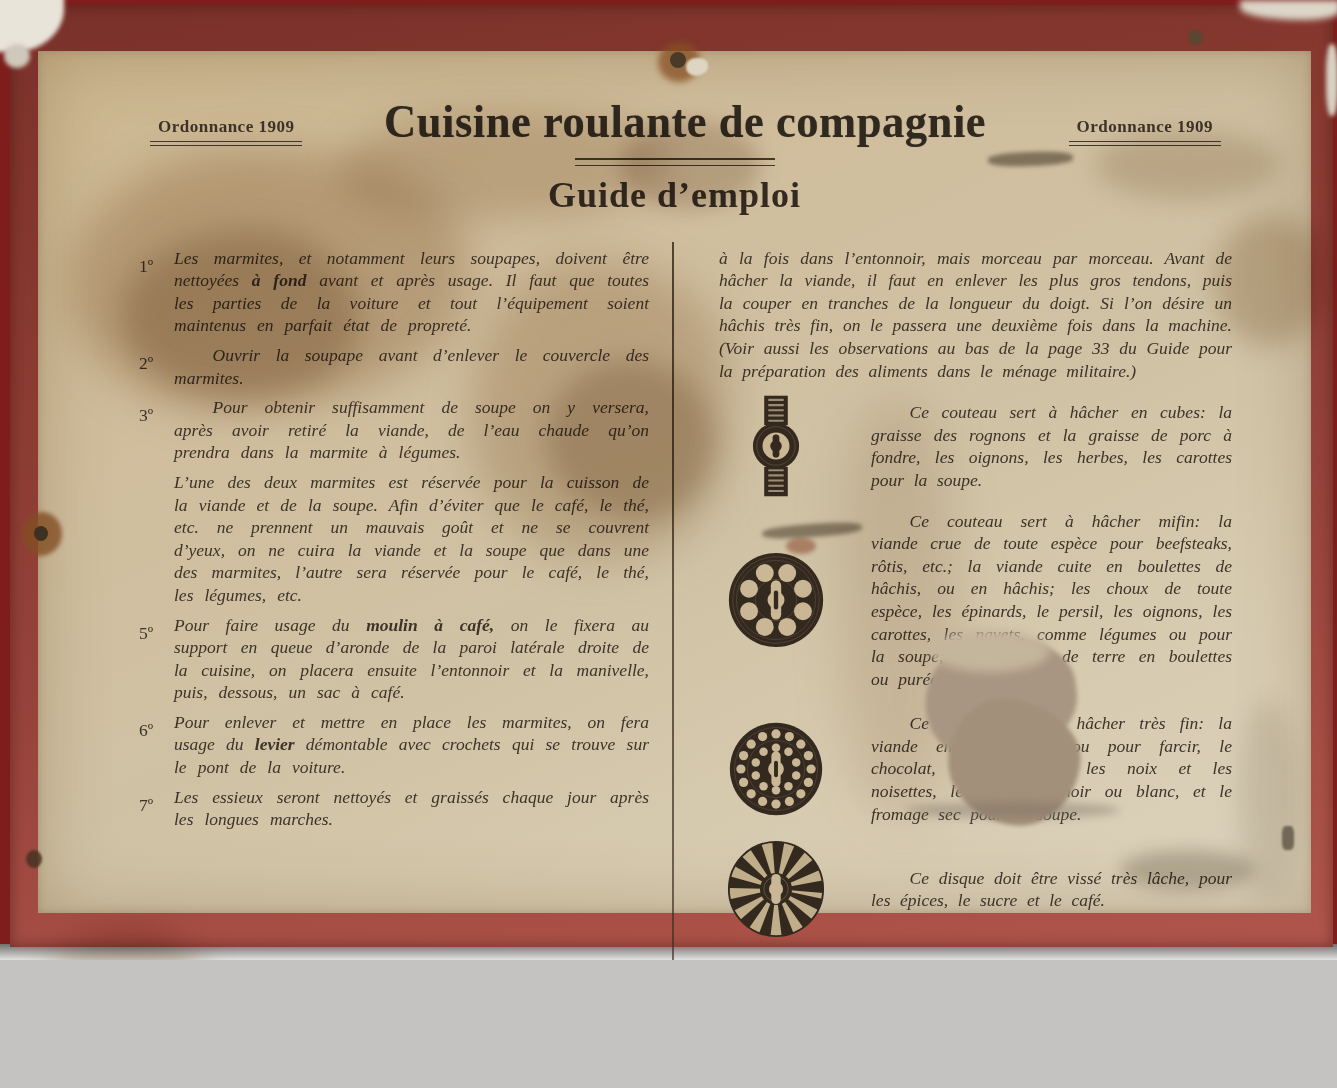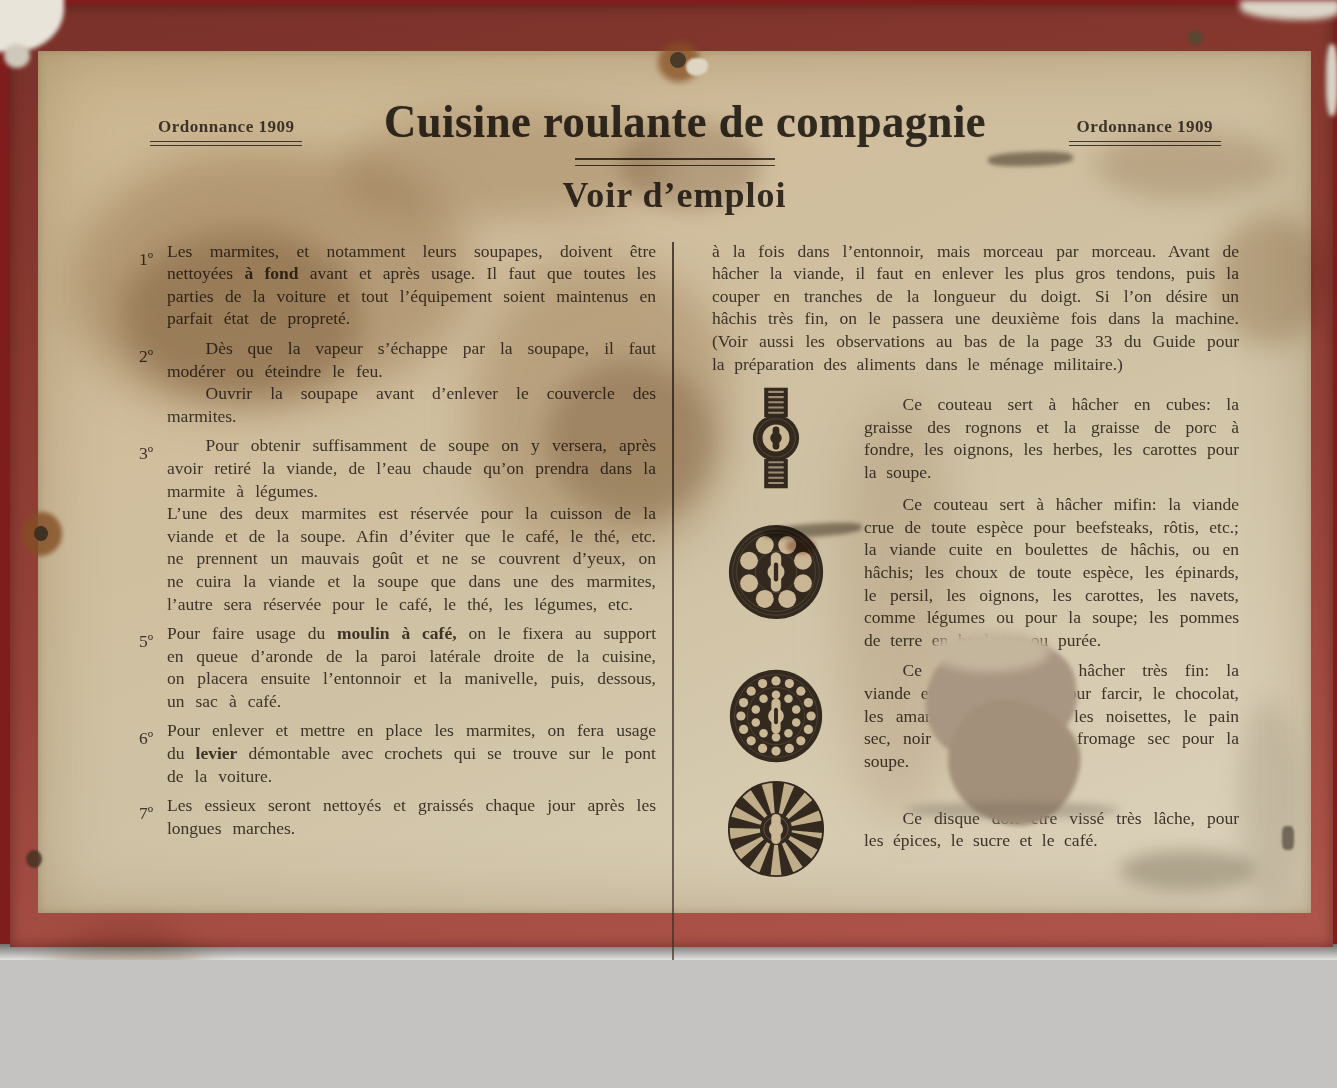--- a/index.html
+++ b/index.html
@@ -37,21 +37,21 @@
     letter-spacing:1px; margin-top:8px; }
 
   
   .columns { display:grid; grid-template-columns:516px 34px 1fr; margin:24px 72px 0 102px; }
   .colsep { display:flex; justify-content:center; }
   .rule-v { width:2px; height:762px; background:linear-gradient(rgba(58,46,34,.85), rgba(58,46,34,.65)); margin-top:2px; }
 
   .coltext { font-size:17.5px; line-height:22.6px; text-align:justify; word-spacing:.38em; }
   .b { font-weight:bold; }
   .ind { text-indent:2.2em; }
-  p.tp { margin:0; }
+  p.tp { margin:7px;font-style:italic; }
   .item { position:relative; padding-left:27px; margin-top:7px; }
   .item:first-child { margin-top:0; }
   .item .num { position:absolute; left:-1px; top:8px; }
 
   .rcol { padding-left:22px; }
   .rcol .coltext { word-spacing:.3em; }
 
   .grinder-row { display:flex; gap:24px; align-items:center; }
   .icon-cell { flex:0 0 128px; display:flex; justify-content:center; align-items:center; }
   .row-text { flex:1; }
@@ -72,34 +72,33 @@
   <div class="board">
     <div class="paper">
       <div class="content">
 
         <div class="masthead">
           <div class="ord">Ordonnance 1909</div>
           <div class="main-title">Cuisine roulante de compagnie</div>
           <div class="ord">Ordonnance 1909</div>
         </div>
         <div class="title-rule"></div>
-        <div class="subtitle">Voir d’emploi</div>
+        <div class="subtitle">Guide d’emploi</div>
 
         <div class="columns">
 
           <div class="coltext">
 
             <div class="item">
               <span class="num">1º</span>
               <p class="tp"><span>Les marmites, et notamment leurs soupapes, doivent être nettoyées </span><span class="b">à fond</span><span> avant et après usage.  Il faut que toutes les parties de la voiture et tout l’équipement soient maintenus en parfait état de propreté.</span></p>
             </div>
 
             <div class="item">
               <span class="num">2º</span>
-              <p class="tp ind"><span>Dès que la vapeur s’échappe par la soupape, il faut modérer ou éteindre le feu.</span></p>
               <p class="tp ind"><span>Ouvrir la soupape avant d’enlever le couvercle des marmites.</span></p>
             </div>
 
             <div class="item">
               <span class="num">3º</span>
               <p class="tp ind"><span>Pour obtenir suffisamment de soupe on y versera, après avoir retiré la viande, de l’eau chaude qu’on prendra dans la marmite à légumes.</span></p>
               <p class="tp"><span>L’une des deux marmites est réservée pour la cuisson de la viande et de la soupe.  Afin d’éviter que le café, le thé, etc. ne prennent un mauvais goût et ne se couvrent d’yeux, on ne cuira la viande et la soupe que dans une des marmites, l’autre sera réservée pour le café, le thé, les légumes, etc.</span></p>
             </div>
 
 

